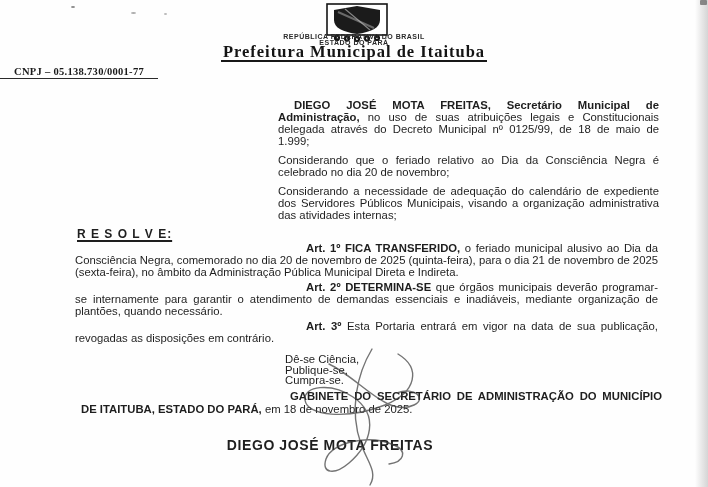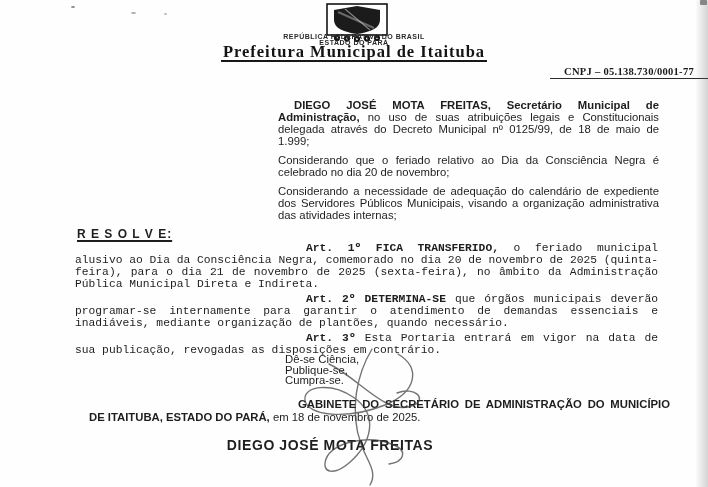--- a/index.html
+++ b/index.html
@@ -12,38 +12,38 @@
   
   .crest{position:absolute;left:324px;top:3px;width:66px;height:40px;}
   .hdr-line{position:absolute;left:0;width:708px;text-align:center;
     font-weight:bold;font-size:7px;letter-spacing:.5px;color:#2a2a2a;line-height:6px;}
   .hdr-line1{top:34px;}
   .hdr-line2{top:40px;}
   .hdr-title-wrap{position:absolute;left:0;top:43px;width:708px;text-align:center;}
   .hdr-title{display:inline-block;font-family:"Liberation Serif","DejaVu Serif",serif;
     font-weight:bold;font-size:16.5px;line-height:15px;letter-spacing:1px;
     border-bottom:2.5px solid #181818;padding:0 2px 1px 2px;color:#141414;}
-  .hdr-cnpj-wrap{position:absolute;left:0;top:61px;width:708px;text-align:right;}
+  .hdr-cnpj-wrap{position:absolute;left:0;top:61px;width:708px;text-align:left;}
   .hdr-cnpj{display:inline-block;font-family:"Liberation Serif","DejaVu Serif",serif;
     font-weight:bold;font-size:10.5px;line-height:9px;letter-spacing:.3px;
     border-bottom:1.5px solid #2a2a2a;padding:0 14px 2px 14px;color:#1a1a1a;}
   
   .portaria{position:absolute;left:77px;top:71px;font-weight:bold;font-size:12px;
     letter-spacing:.7px;}
   .preamble{position:absolute;left:278px;top:99px;width:381px;text-align:justify;
     font-size:11.3px;line-height:12px;}
   .preamble p{margin:0 0 7px 0;}
   .resolve{position:absolute;left:77px;top:227px;font-weight:bold;font-size:12px;
     letter-spacing:1px;text-decoration:underline;text-underline-offset:2px;
     text-decoration-thickness:1.5px;}
   .articles{position:absolute;left:75px;top:242px;width:583px;text-align:justify;
     font-size:11.3px;line-height:12px;}
-  .articles p{margin:0 0 3px 0;text-indent:215px;font-family:Liberation Mono, monospace;}
+  .articles p{margin:0 0 3px 0;text-indent:215px;}
   .closing{position:absolute;left:285px;top:354px;font-size:11.3px;line-height:10.5px;}
-  .cabinet{position:absolute;left:77px;top:386px;width:581px;margin:12px;
+  .cabinet{position:absolute;left:77px;top:386px;width:581px;margin:4px;
     text-align:justify;font-size:11.3px;line-height:12.5px;text-indent:193px;}
   .sig-block{position:absolute;left:0;top:440px;width:660px;text-align:center;
     font-weight:bold;font-size:14px;line-height:11.5px;letter-spacing:.6px;}
   .sig-mark{position:absolute;left:277px;top:348px;width:165px;height:138px;
     pointer-events:none;}
   
   .edge-right{position:absolute;right:0;top:0;width:13px;height:487px;
     background:linear-gradient(to right,rgba(0,0,0,0),rgba(110,110,110,.16) 55%,rgba(95,95,95,.26));}
   .corner-speck{position:absolute;right:1px;top:0;width:7px;height:5px;background:#6e6e6e;
     border-radius:1px;opacity:.8;}

